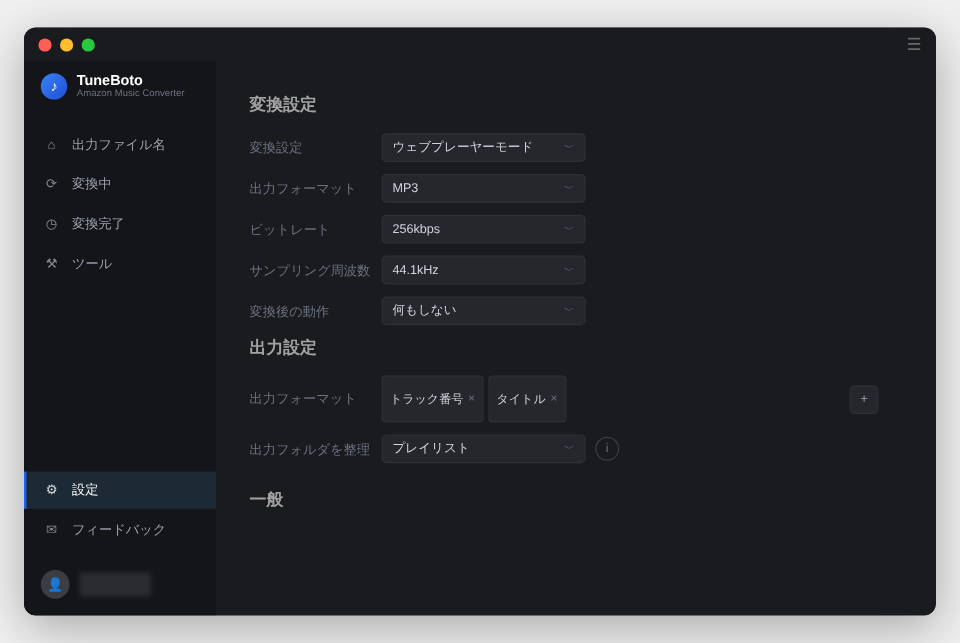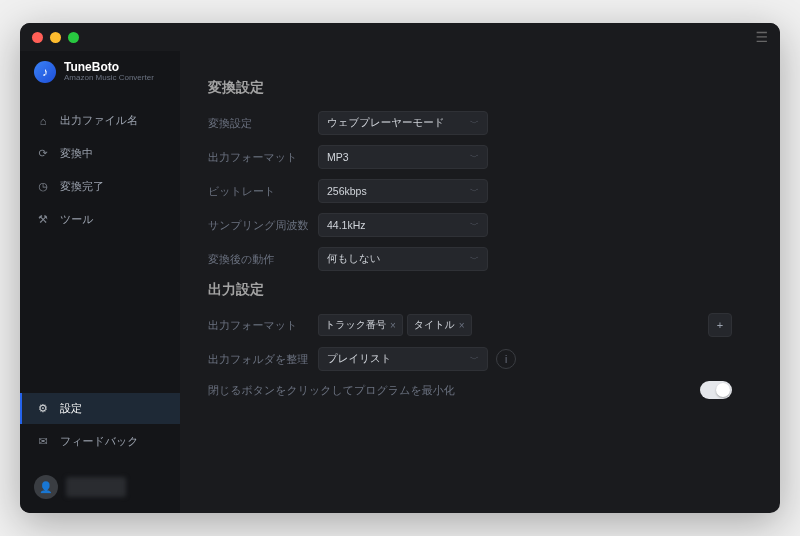--- a/index.html
+++ b/index.html
@@ -28,21 +28,21 @@
 .main { flex: 1; overflow-y: auto; padding: 18px 28px; color: #e5e7eb; }
 .section-title { color: #a3a3a3; font-size: 14px; font-weight: 600; margin: 10px 0 14px; }
 .row { display: flex; align-items: center; margin-bottom: 10px; font-size: 11px; }
 .row-label { width: 110px; color: #6b7280; }
 .select { width: 170px; height: 24px; background: #25272c; border: 1px solid #2f3136; border-radius: 4px; display: flex; align-items: center; justify-content: space-between; padding: 0 8px; color: #d1d5db; font-size: 10.5px; cursor: pointer; }
 .select .chev { color: #6b7280; font-size: 9px; }
 .pathbox { width: 300px; height: 24px; background: #25272c; border: 1px solid #2f3136; border-radius: 4px; display: flex; align-items: center; padding: 0 8px; color: #d1d5db; font-size: 10px; overflow: hidden; white-space: nowrap; }
 .redact { display:inline-block; width: 56px; height: 10px; background: #444; border-radius:2px; margin: 0 2px; filter: blur(1.5px); vertical-align: middle;}
 .sqbtn { width: 24px; height: 24px; background: #25272c; border: 1px solid #2f3136; border-radius: 4px; margin-left: 6px; display:flex;align-items:center;justify-content:center;color:#9ca3af;font-size:11px;cursor:pointer; }
 .tags { display: flex; gap: 4px; }
-.tag { height: 22px; background: #25272c; border: 1px solid #2f3136; border-radius: 3px; padding: 0 6px; display:flex;align-items:center;gap:4px;color:#d1d5db;font-size:10px; }
+.tag { height: 39px; background: #25272c; border: 1px solid #2f3136; border-radius: 3px; padding: 0 6px; display:flex;align-items:center;gap:4px;color:#d1d5db;font-size:10px; }
 .tag .x { color:#6b7280; cursor:pointer; }
 .infobtn { width:20px;height:20px;border:1px solid #3a3d42;border-radius:50%;margin-left:8px;display:flex;align-items:center;justify-content:center;color:#6b7280;font-size:10px;cursor:pointer; }
 .toggle { width: 32px; height: 18px; background: #e5e7eb; border-radius: 10px; position: relative; cursor:pointer; margin-left:auto; margin-right:20px; }
 .toggle::after { content:''; position:absolute; right:2px; top:2px; width:14px; height:14px; background:#fff; border-radius:50%; box-shadow:0 1px 2px rgba(0,0,0,0.3); }
 .general-row { display:flex; align-items:center; font-size:11px; color:#6b7280; margin-top:6px; }
 .main::-webkit-scrollbar { width:6px; } .main::-webkit-scrollbar-thumb { background:#333; border-radius:3px; }
 </style>
 </head>
 <body>
 
@@ -162,20 +162,17 @@
         <div class="row-label">出力フォルダを整理</div>
         <div class="select">
           <span>プレイリスト</span>
           <span class="chev">﹀</span>
         </div>
         <div class="infobtn">
             <span>i</span>
           </div>
       </div>
 
+      <div class="section-title" style="margin-top:22px">一般</div>
 
-      <div class="general-row">
-        <span>閉じるボタンをクリックしてプログラムを最小化</span>
-        <div class="toggle"></div>
-      </div>
     </div>
   </div>
 </div>
 
 </body></html>

